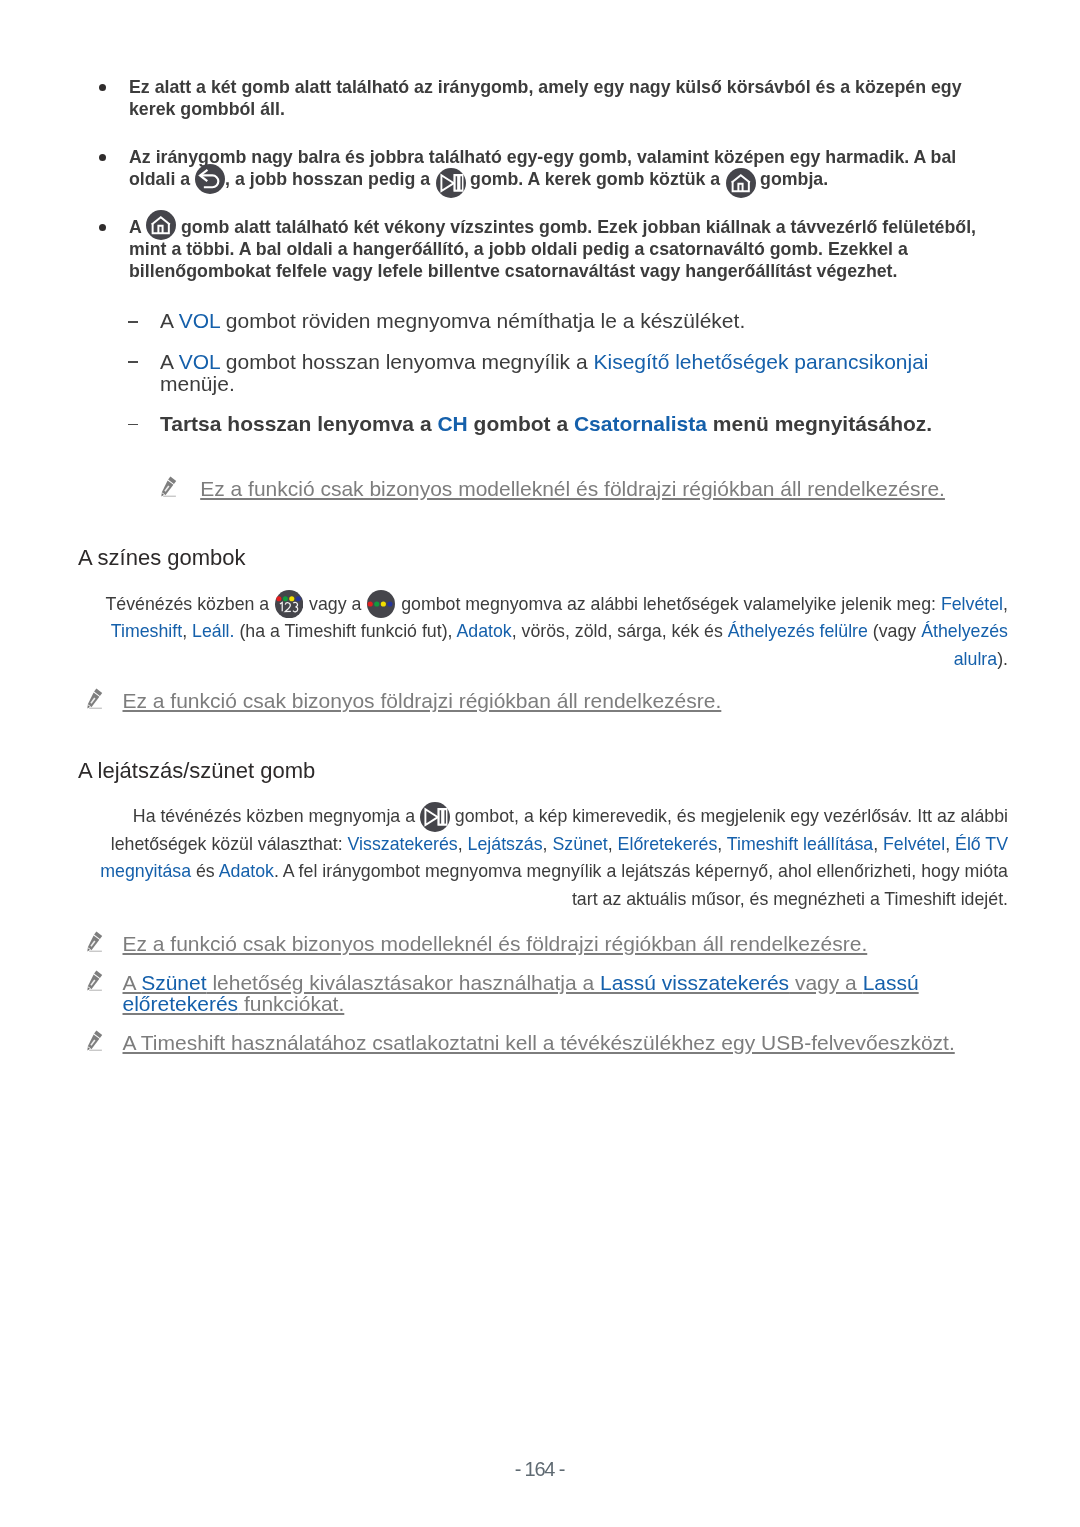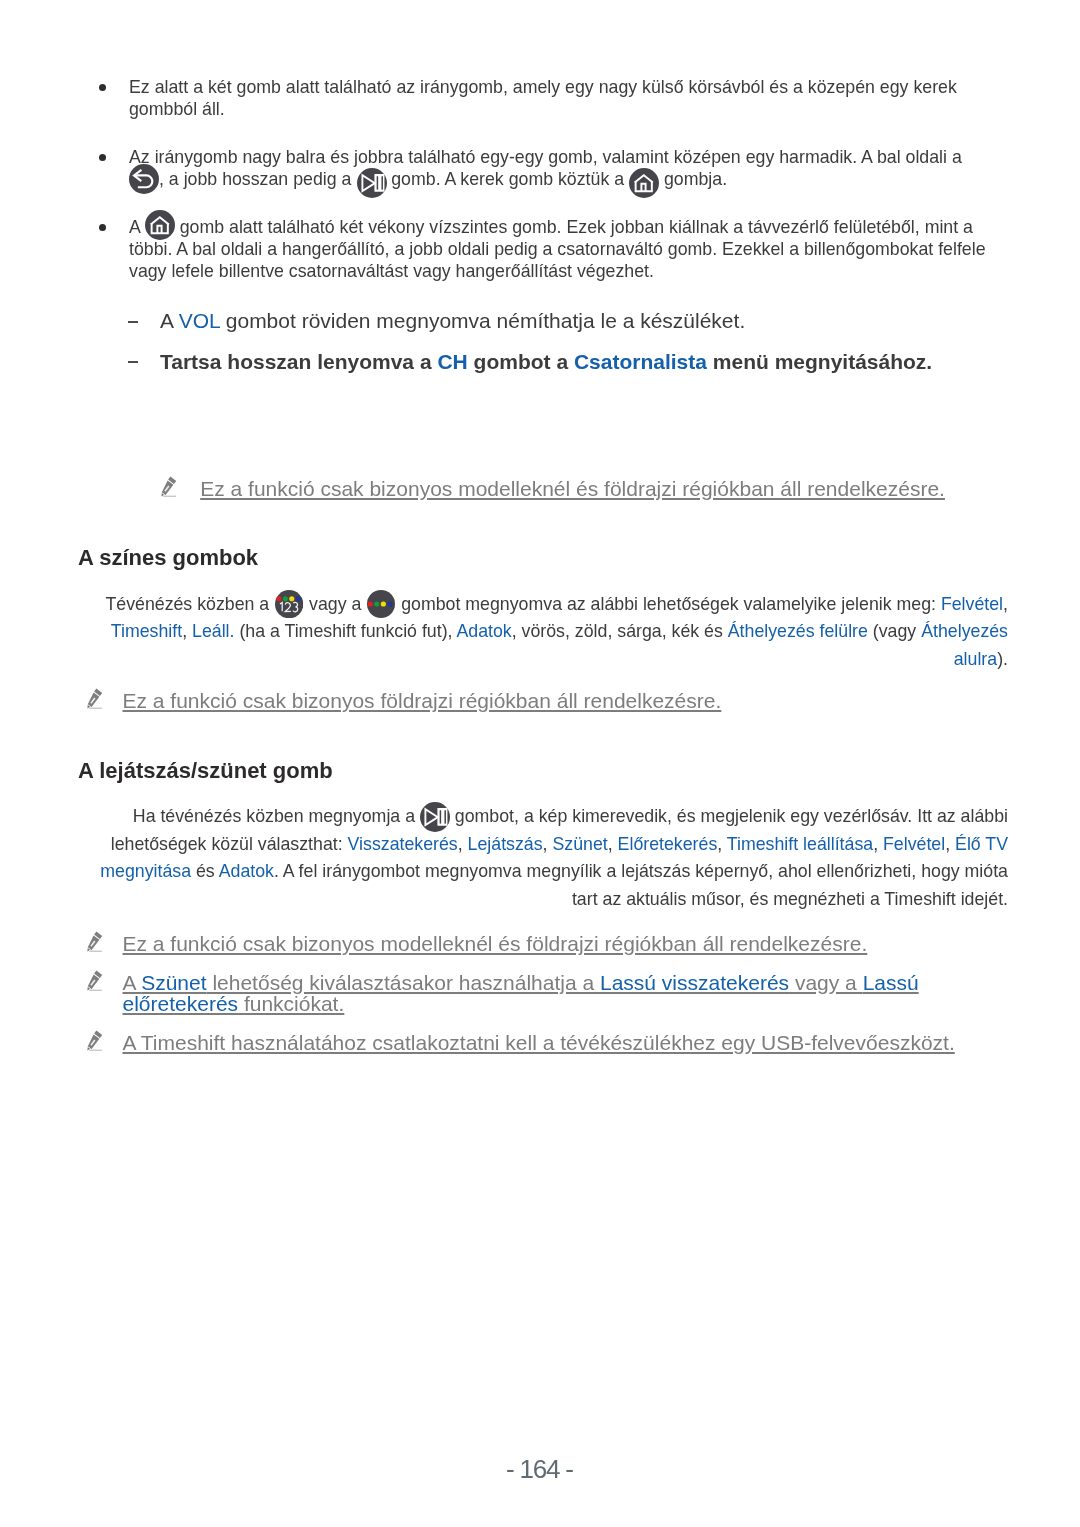--- a/index.html
+++ b/index.html
@@ -5,47 +5,47 @@
 <style>
   html,body{margin:0;padding:0;background:#ffffff;}
   body{width:1080px;height:1527px;overflow:hidden;
        font-family:"Liberation Sans",sans-serif;
        -webkit-font-smoothing:antialiased;}
   .page{position:relative;width:1080px;height:1527px;background:#fff;}
 
   ul{list-style:none;margin:0;padding:0;}
 
   
-  .blist{position:absolute;left:78px;top:75.8px;width:918px;}
+  .blist{position:absolute;left:78px;top:75.8px;width:918px;font-weight:bold;}
   li.b{position:relative;padding-left:51px;margin:0 0 26px 0;
        font-size:17.75px;line-height:22px;color:#3c3c3c;}
   li.b:last-child{margin-bottom:0;}
   li.b .dot{position:absolute;left:20.6px;top:8.4px;
        width:7.3px;height:7.3px;border-radius:50%;background:#2f2c2c;}
 
   
   .dlist{position:absolute;left:78px;top:310.4px;width:930px;}
   li.d{position:relative;padding-left:82px;margin:0 0 18.3px 0;
        font-size:21px;line-height:22px;color:#3c3c3c;}
   li.d:last-child{margin-bottom:0;font-weight:bold;}
   li.d .dash{position:absolute;left:50px;top:10.6px;
        width:9.9px;height:1.7px;background:#4b4b4b;}
 
   .lnk{color:#1560ab;}
 
-  h2.sec{font-size:22px;font-weight:700;color:#2d2a2a;margin:0;line-height:26px;}
+  h2.sec{font-size:22px;font-weight:400;color:#2d2a2a;margin:0;line-height:26px;}
   p.body{font-size:17.75px;line-height:27.6px;color:#3c3c3c;margin:0;text-align:right;}
 
   .note{position:relative;padding-left:44.5px;font-size:21px;line-height:21.6px;
         color:#7d7d7d;margin:0;text-decoration:underline;}
   .note .pic{position:absolute;left:8.6px;top:-1.9px;line-height:0;}
   .note .lnk{color:#1560ab;}
 
   .pagenum{position:absolute;left:0;top:1457.5px;width:1080px;text-align:center;
-      font-size:26px;color:#5f6a72;line-height:22px;letter-spacing:-1.2px;
+      font-size:20px;color:#5f6a72;line-height:22px;letter-spacing:-1.2px;
       text-indent:-1.2px;}
 
   .ic{display:inline-block;vertical-align:middle;margin:0 0.4px;position:relative;
       width:29.2px;height:0;overflow:visible;}
   .ic svg{position:absolute;left:0;top:-15px;}
   .ic.shift svg{top:calc(-15px + var(--dy));}
   .abs{position:absolute;}
 </style>
 </head>
 <body>
@@ -73,20 +73,21 @@
       <li class="b"><span class="dot"></span><span>A </span><span class="ic shift" style="--dy:-3.2px;"><svg aria-hidden="true" width="30" height="30" viewBox="0 0 100 100">
             <circle cx="50" cy="50" r="50" fill="#45454b"></circle>
             <path d="M19 48.5 L49.3 24.3 L79.5 48.5" fill="none" stroke="#fff" stroke-width="6.6" stroke-linejoin="miter" stroke-linecap="butt"></path>
             <path d="M22.1 44 L22.1 77.7 L76.1 77.7 L76.1 44" fill="none" stroke="#fff" stroke-width="6.6" stroke-linejoin="miter"></path>
             <path d="M41.3 77.7 L41.3 52.3 L55.3 52.3 L55.3 77.7" fill="none" stroke="#fff" stroke-width="6.6" stroke-linejoin="miter"></path>
           </svg></span><wbr><span> gomb alatt található két vékony vízszintes gomb. Ezek jobban kiállnak a távvezérlő felületéből, mint a többi. A bal oldali a hangerőállító, a jobb oldali pedig a csatornaváltó gomb. Ezekkel a billenőgombokat felfele vagy lefele billentve csatornaváltást vagy hangerőállítást végezhet.</span></li>
     </ul>
 
   <ul class="dlist">
       <li class="d"><span class="dash"></span><span>A </span><span class="lnk">VOL</span><span> gombot röviden megnyomva némíthatja le a készüléket.</span></li>
+      <li class="d"><span class="dash"></span><span>A </span><span class="lnk">VOL</span><span> gombot hosszan lenyomva megnyílik a </span><span class="lnk">Kisegítő lehetőségek parancsikonjai</span><span> menüje.</span></li>
       <li class="d"><span class="dash"></span><span>Tartsa hosszan lenyomva a </span><span class="lnk">CH</span><span> gombot a </span><span class="lnk">Csatornalista</span><span> menü megnyitásához.</span></li>
     </ul>
 
   <div class="abs" style="left:152.8px;top:477.8px;width:860px;">
     <p class="note" id="note-1" style="padding-left:47.4px;"><span class="pic"><svg aria-hidden="true" width="16" height="21" viewBox="0 0 16 21">
             <g fill="#7e7e7e">
               <path d="M9.4 0.6 L15.2 5.0 L12.9 8.0 L7.1 3.6 Z"></path>
               <path d="M6.6 4.4 L12.4 8.8 L4.4 19.2 L0.7 16.4 Z"></path>
             </g>
             <path d="M7.2 9.6 L8.5 10.6 L4.6 15.7 L3.3 14.7 Z" fill="#ececec"></path>

